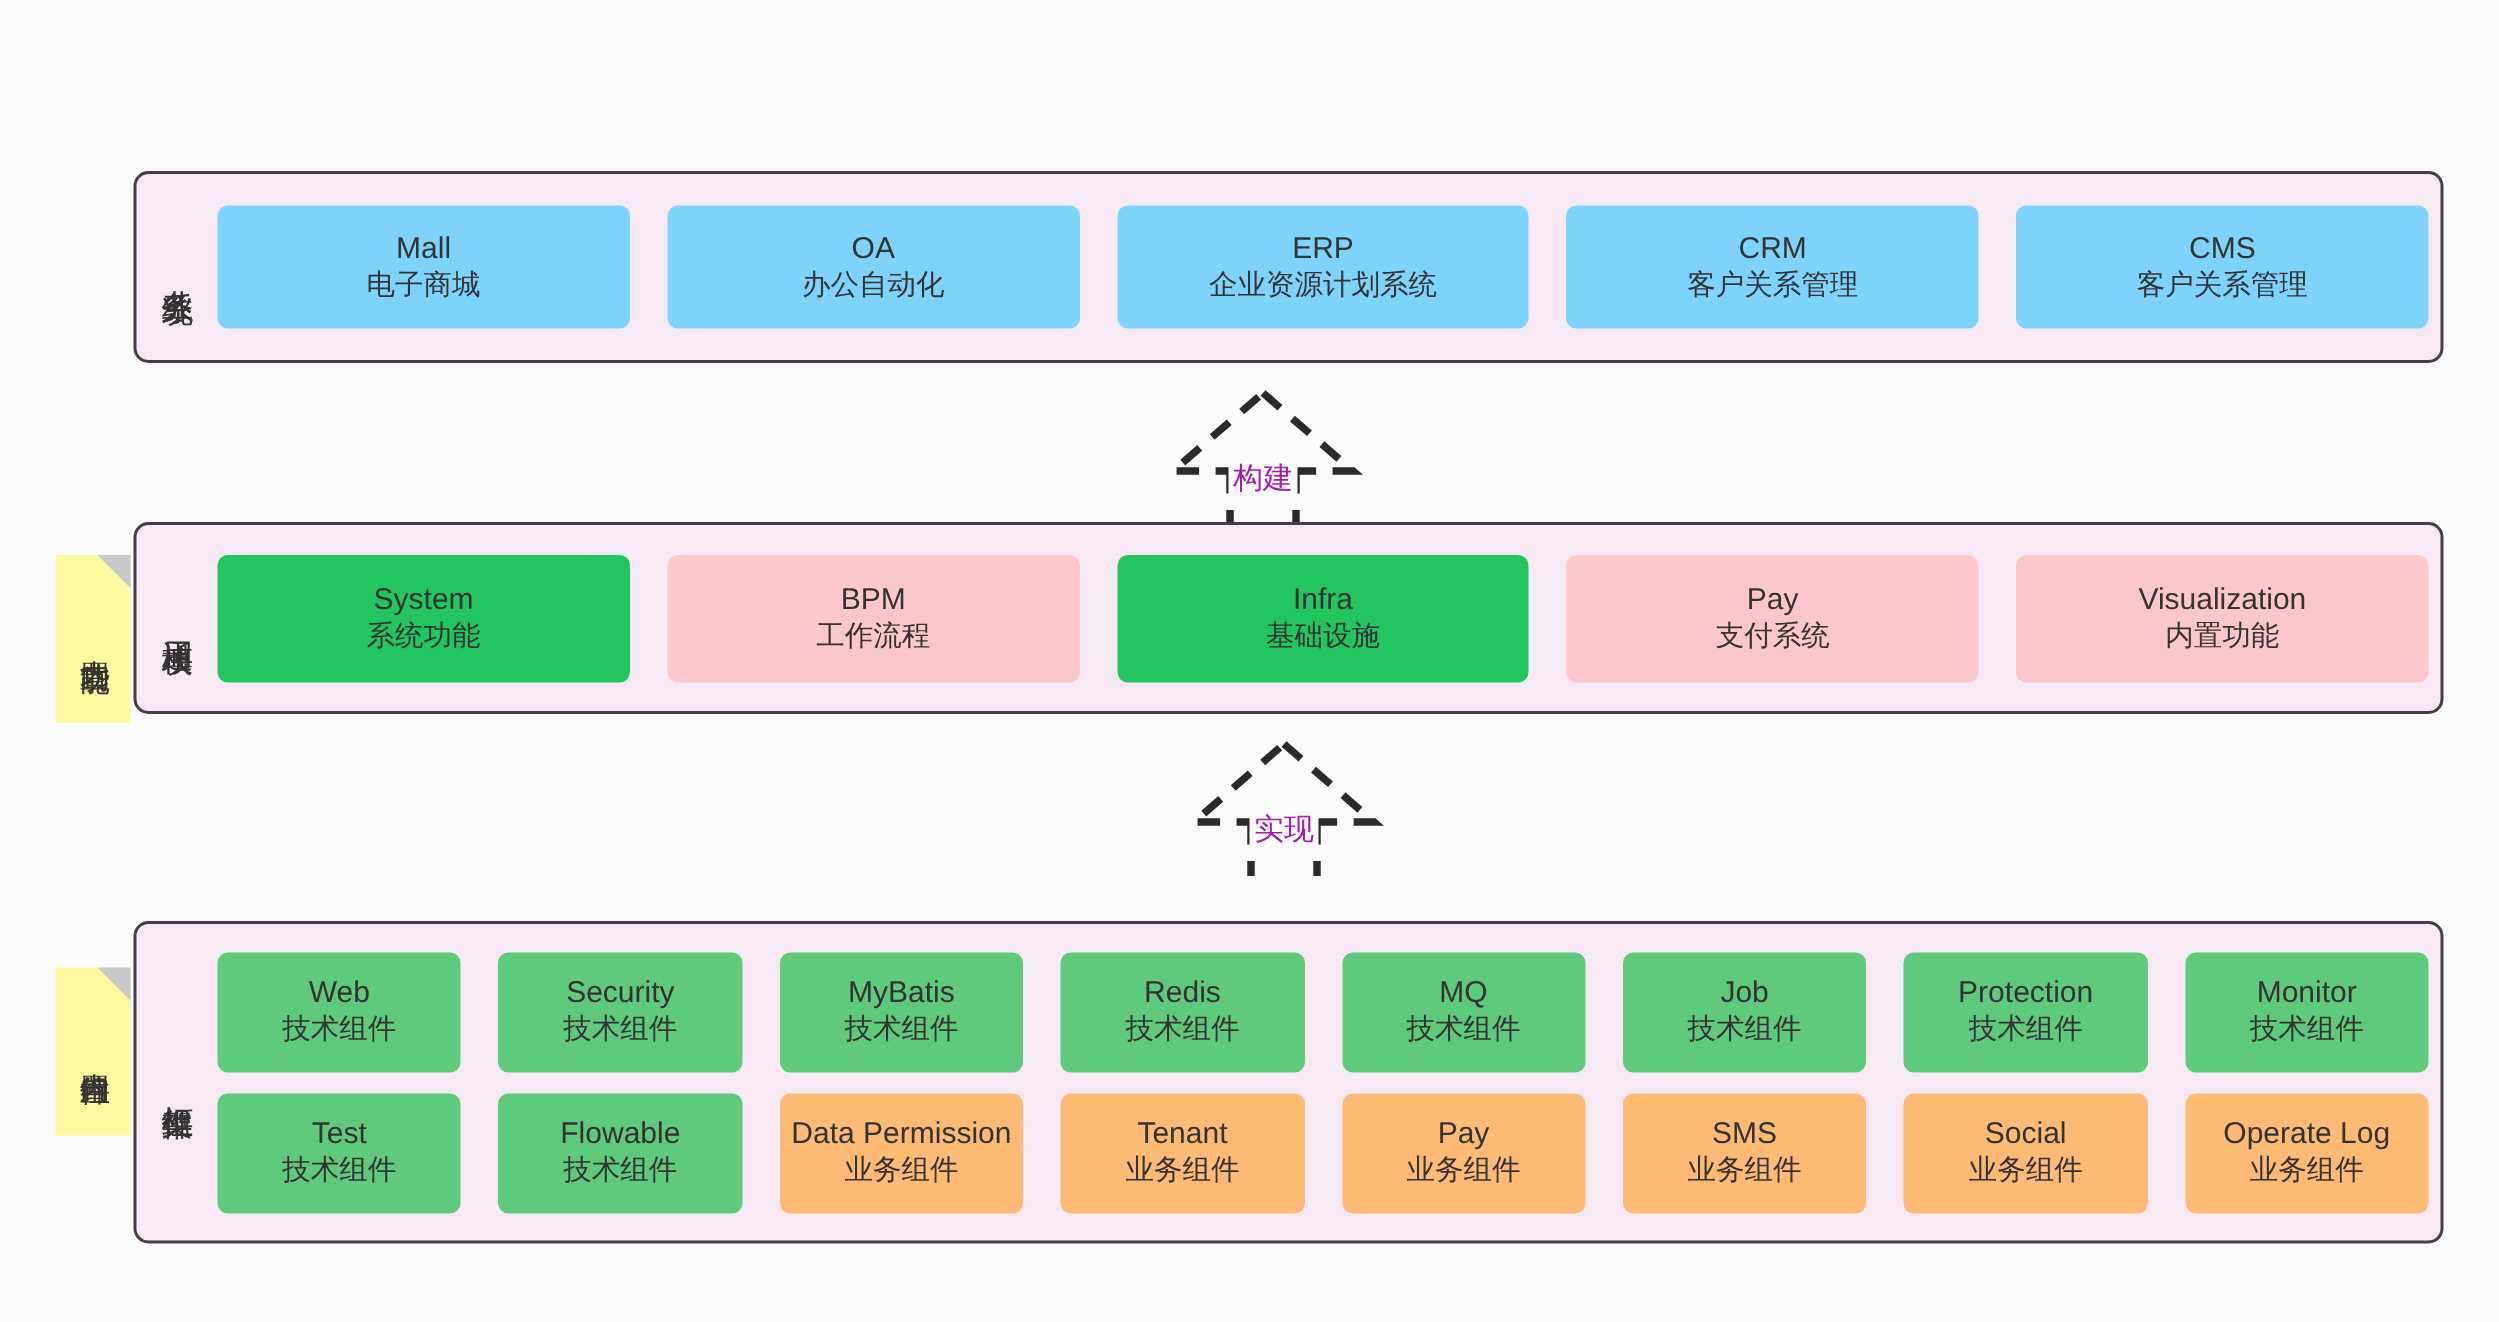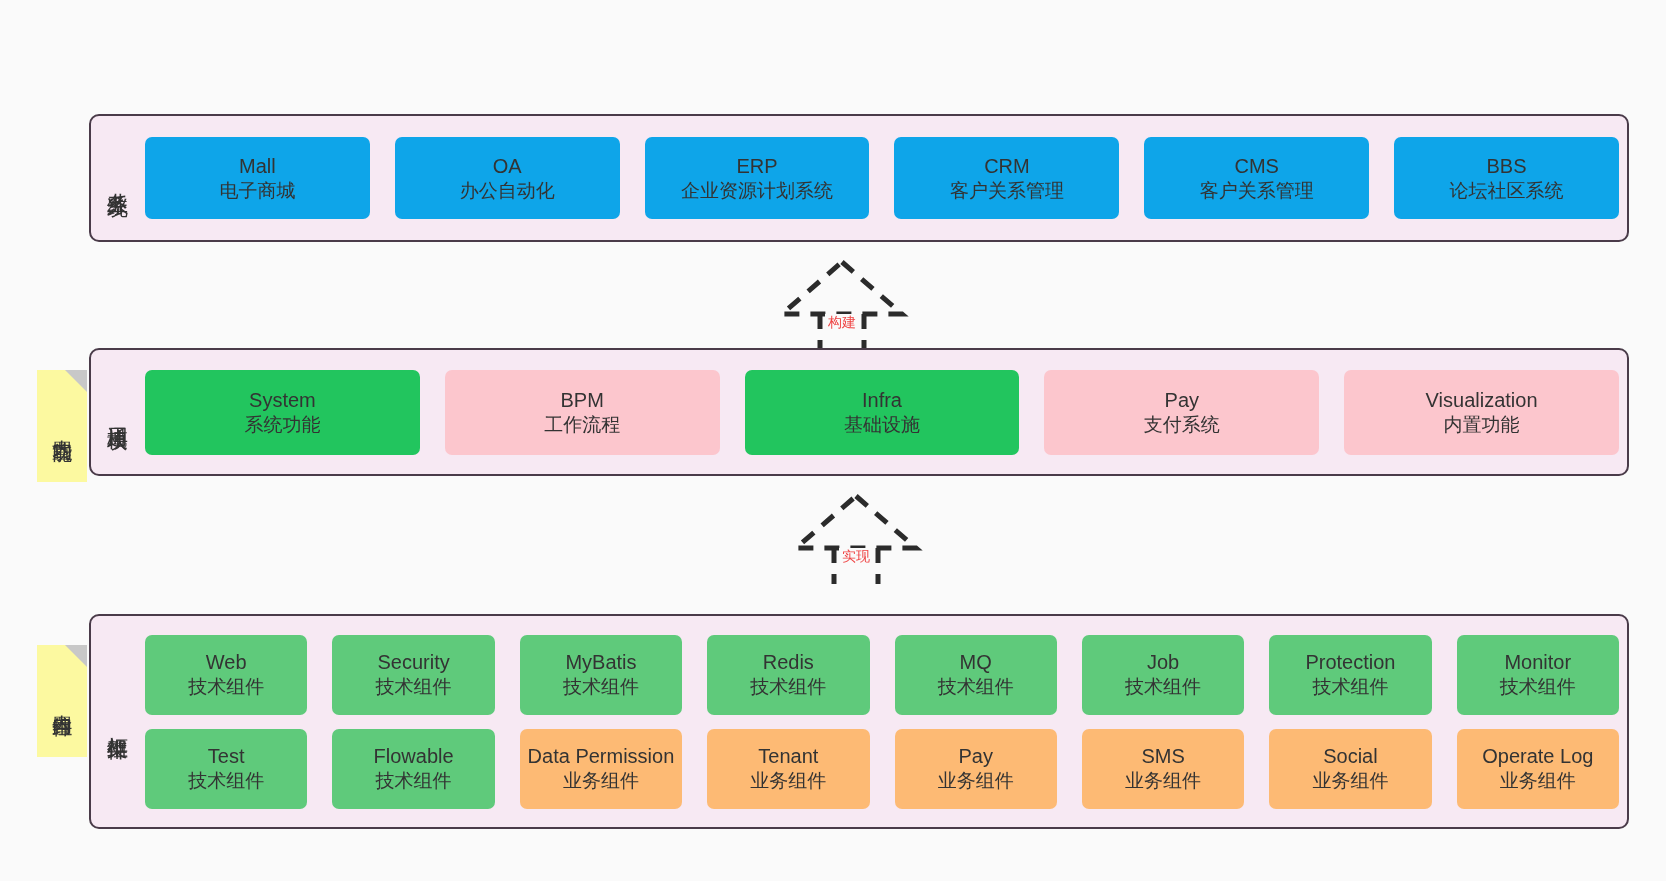--- a/index.html
+++ b/index.html
@@ -82,21 +82,21 @@
     color: #333333;
   }
   .card .card-title  { font-size: 20px; }
   .card .card-sub    { font-size: 19px; }
 
   .row-biz .card  { height: 82px; }
   .row-mod .card  { height: 85px; }
   .row-fw  .card  { height: 80px; }
 
   
-  .c-blue        { background: #0ea5e9; }
+  .c-blue        { background: #7dd3fc; }
   .c-red         { background: #22c55e; }
   .c-pink        { background: #fcc6cd; }
   .c-green       { background: #5fca7b; }
   .c-lightgreen  { background: #fdba74; }
 
   
   .note {
     position: absolute;
     background: #fcf9a0;
     box-sizing: border-box;
@@ -122,22 +122,22 @@
   }
 
   
   .connector { position: absolute; }
   .connector svg { display: block; overflow: visible; }
   .connector .conn-label {
     position: absolute;
     left: 50%;
     transform: translateX(-50%);
     bottom: 18px;
-    font-size: 14px;
-    color: #ef4444;
+    font-size: 20px;
+    color: #a21caf;
     background: #fafafa;
     padding: 0 3px;
     white-space: nowrap;
     user-select: none;
   }
 </style>
 </head>
 <body>
 
 <div id="canvas">
@@ -165,24 +165,20 @@
         <div class="card c-blue">
           <span class="card-title">CRM</span>
           <span class="card-sub">客户关系管理</span>
         </div>
 
         <div class="card c-blue">
           <span class="card-title">CMS</span>
           <span class="card-sub">客户关系管理</span>
         </div>
 
-        <div class="card c-blue">
-          <span class="card-title">BBS</span>
-          <span class="card-sub">论坛社区系统</span>
-        </div>
 
       </div>
     </div>
   </div>
 
   <div class="connector" style="left:762px; top:258px; width:160px; height:92px;">
     <svg width="160" height="92" viewBox="0 0 160 92" aria-hidden="true">
 
       <path d="M80 4 L140 56 L20 56 Z" fill="none" stroke="#2b2b2b" stroke-width="5" stroke-dasharray="15 11" stroke-linecap="butt"></path>
 

